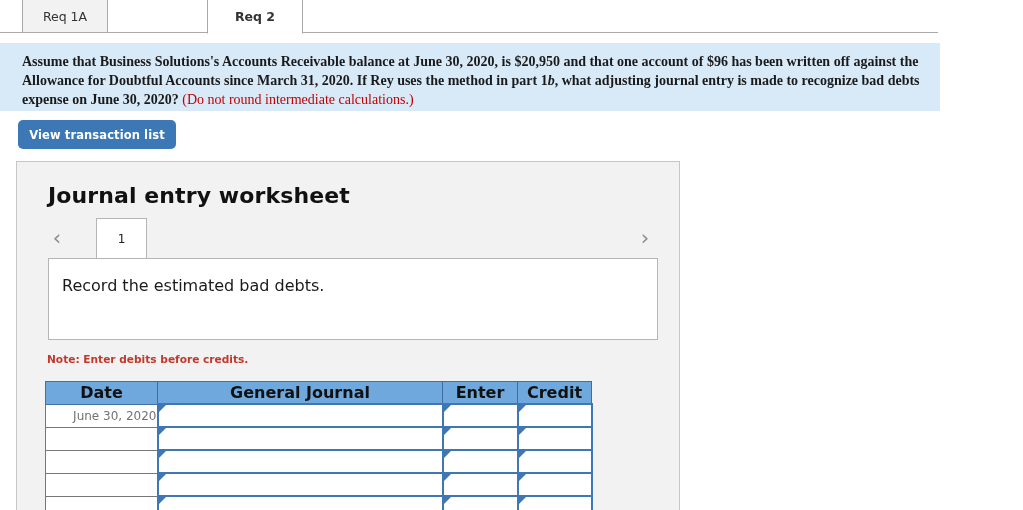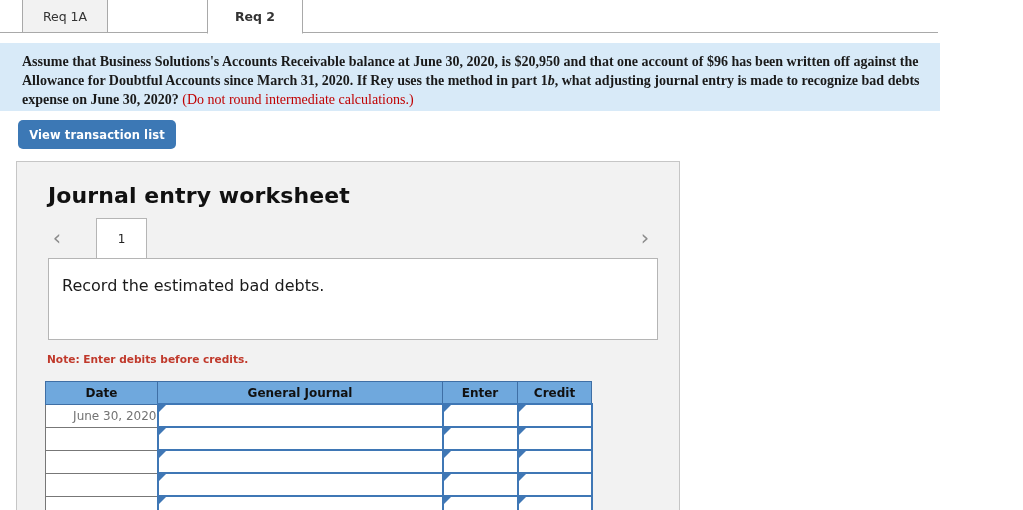--- a/index.html
+++ b/index.html
@@ -190,21 +190,21 @@
     left: 28px;
     top: 219px;
     width: 546px;
     border-collapse: collapse;
     table-layout: fixed;
   }
   .jtable th {
     background: #6fa8dd;
     border: 1px solid #3f6fa5;
     color: #111111;
-    font-size: 12px;
+    font-size: 16px;
     font-weight: bold;
     height: 21px;
     padding: 0;
     text-align: center;
   }
   .jtable td {
     padding: 0;
     height: 23px;
     border: 1px solid #777777;
     background: #ffffff;

